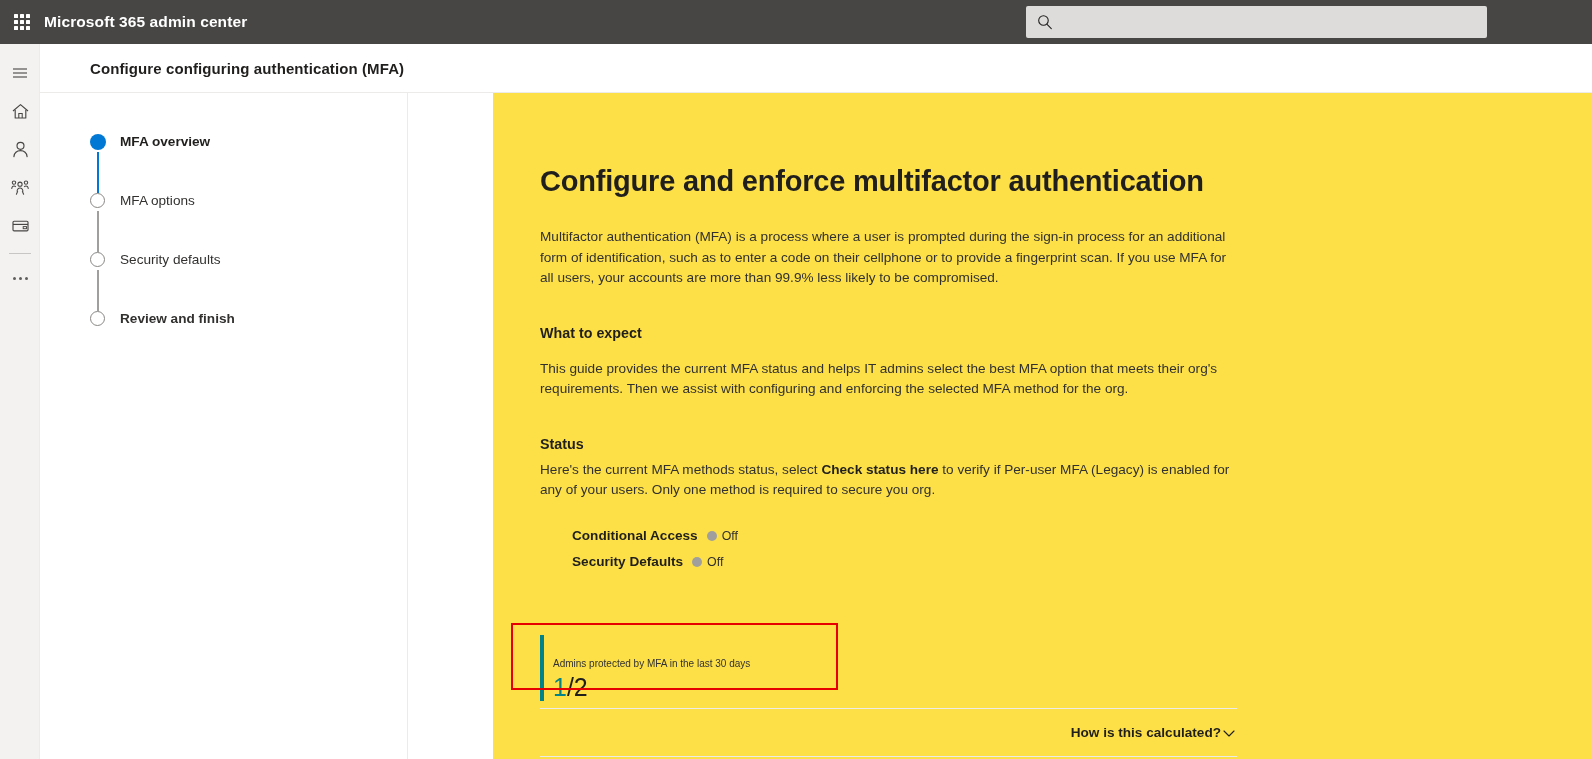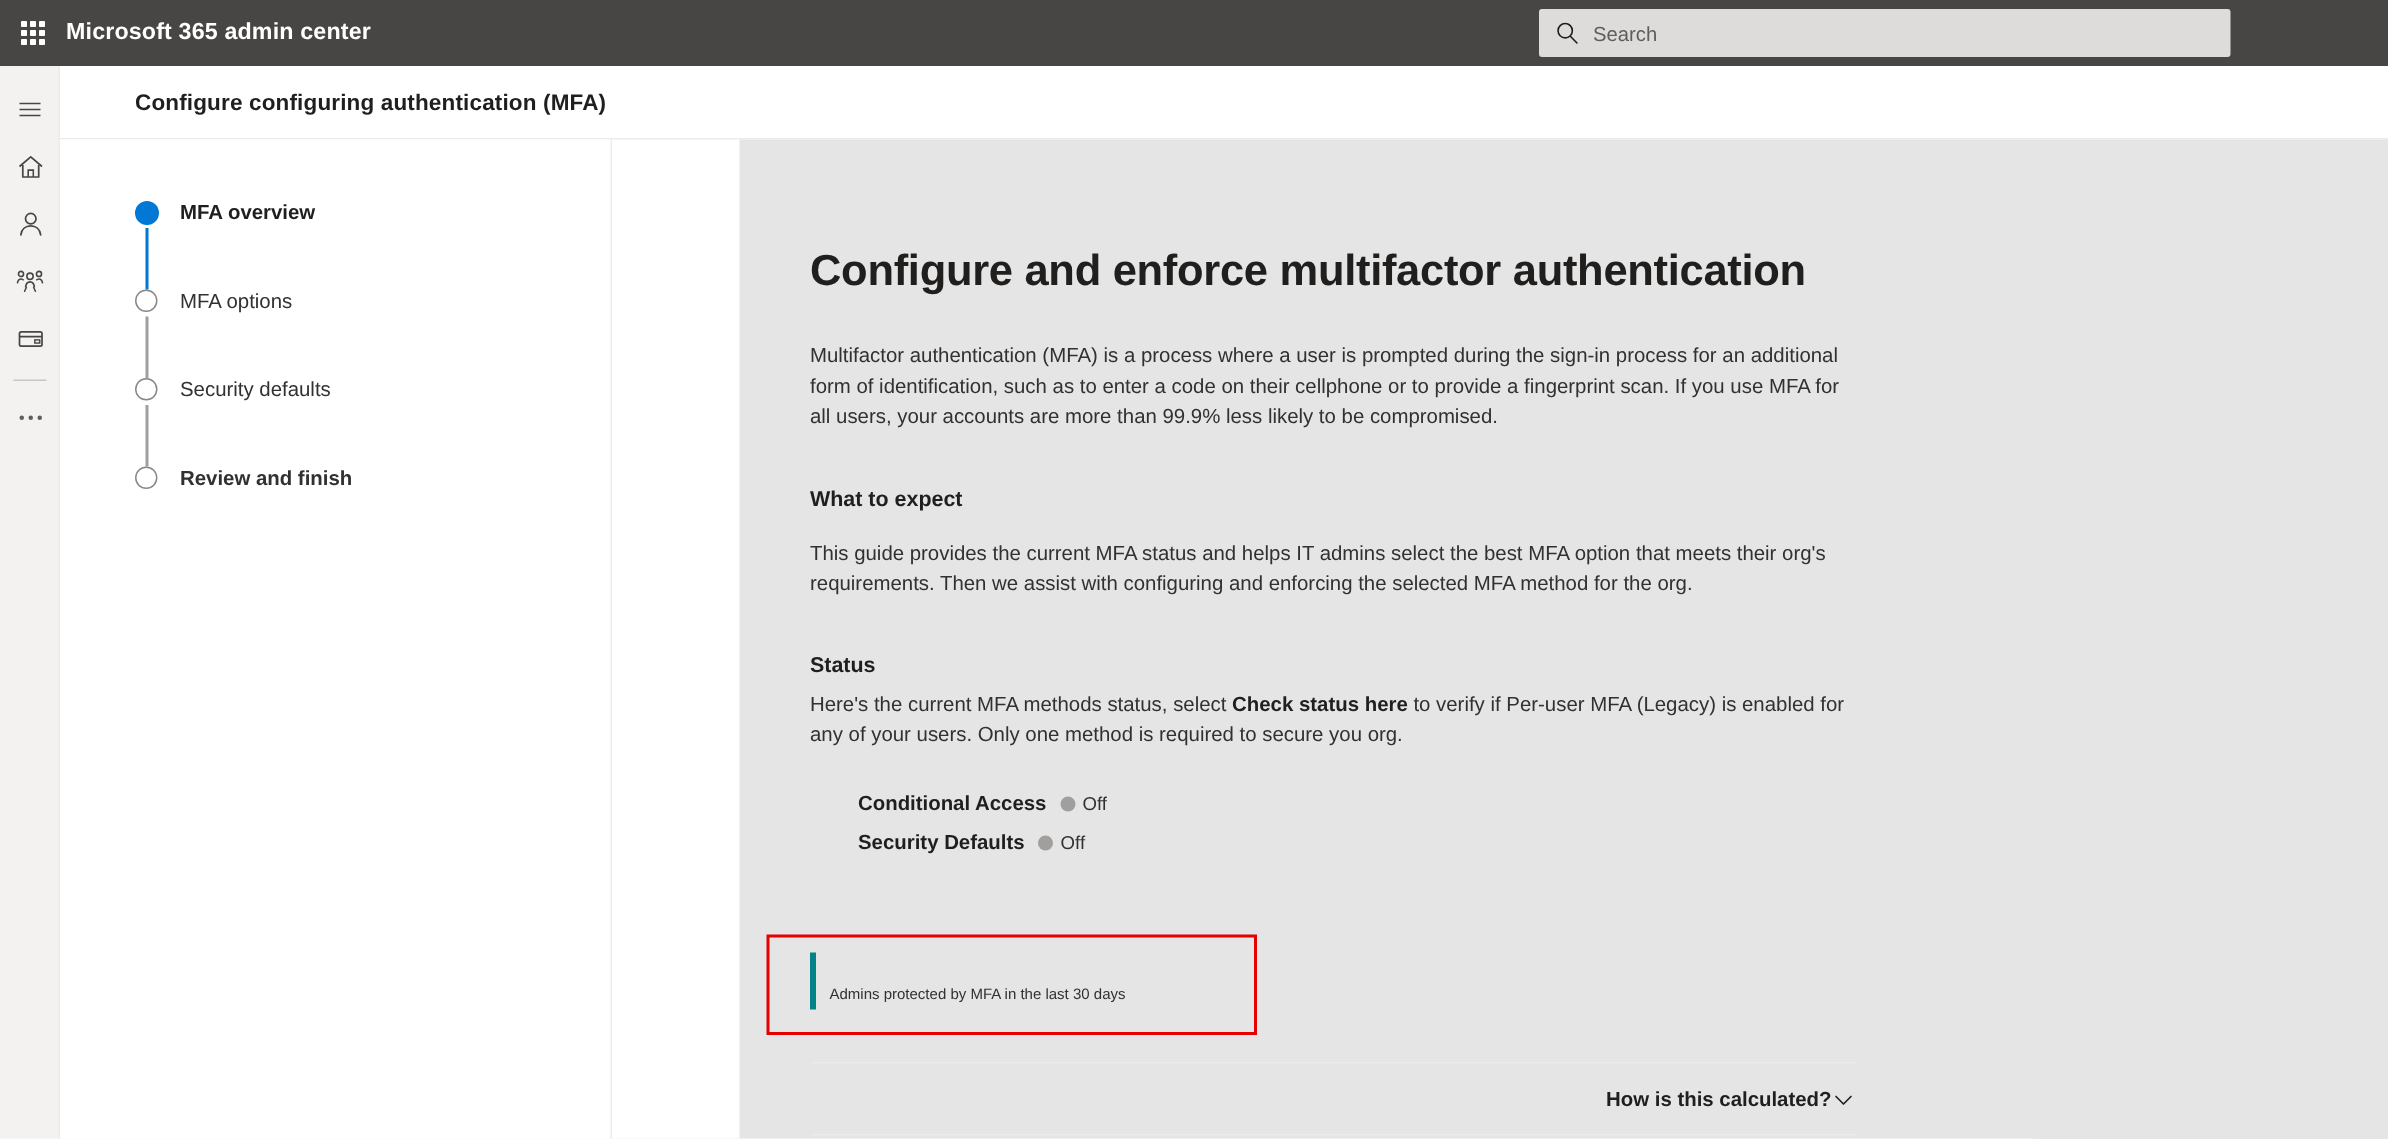--- a/index.html
+++ b/index.html
@@ -141,21 +141,21 @@
     color: #323130;
     line-height: 17px;
     white-space: nowrap;
   }
   .step-label.current { font-weight: 700; color: #201f1e; }
 
   
   .content {
     position: absolute; left: 493px; top: 93px;
     width: 1099px; height: 666px;
-    background: #e5e5e5;
+    background: #fde047;
     overflow: hidden;
   }
   .content-inner { padding: 70px 0 0 47px; width: 760px; }
 
   .h1 {
     font-size: 29px;
     font-weight: 700;
     color: #201f1e;
     margin: 0 0 28px 0;
     letter-spacing: -.2px;
@@ -280,21 +280,20 @@
         <i></i>
     </div>
   </div>
   <div class="suite-title">Microsoft 365 admin center</div>
 
   <div class="search-wrap">
     <svg class="search-icon" viewBox="0 0 20 20">
       <circle cx="8.3" cy="8.3" r="5.3" fill="none" stroke="#201f1e" stroke-width="1.2"></circle>
       <line x1="12.3" y1="12.6" x2="17" y2="17.4" stroke="#201f1e" stroke-width="1.2" stroke-linecap="round"></line>
     </svg>
-    <input class="search-input" type="text" value="" placeholder="Search" style="">
   </div>
 </div>
 
 <div class="rail">
 
   <div class="rail-item">
     <svg width="20" height="20" viewBox="0 0 20 20">
       <line x1="3" y1="6" x2="17" y2="6" stroke="#484644" stroke-width="1.1"></line>
       <line x1="3" y1="10" x2="17" y2="10" stroke="#484644" stroke-width="1.1"></line>
       <line x1="3" y1="14" x2="17" y2="14" stroke="#484644" stroke-width="1.1"></line>
@@ -416,20 +415,21 @@
         <span class="status-val">Off</span>
       </div>
 
 
     </div>
 
     <div class="metric">
       <div class="metric-bar"></div>
       <div>
         <div class="metric-label">Admins protected by MFA in the last 30 days</div>
+        <div class="metric-value"><span class="num">1</span><span>/2</span></div>
       </div>
     </div>
     <div class="highlight-box"></div>
 
     <div class="collapse-sep"></div>
     <div class="collapse-row">
       <span class="collapse-label">How is this calculated?</span>
       <svg class="chevron" viewBox="0 0 16 16">
         <path d="M3 6 L8 11 L13 6" fill="none" stroke="#201f1e" stroke-width="1.1" stroke-linecap="round" stroke-linejoin="round"></path>
       </svg>

